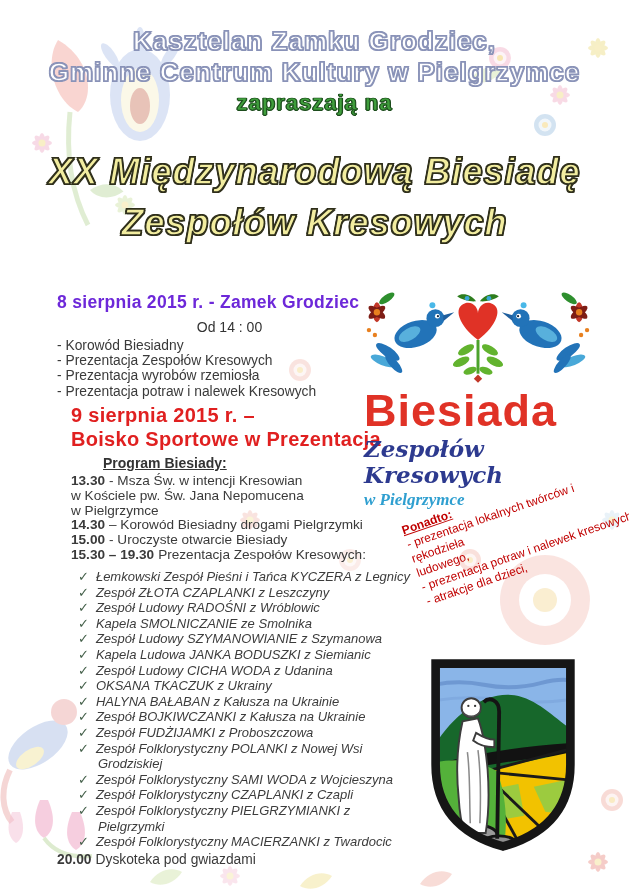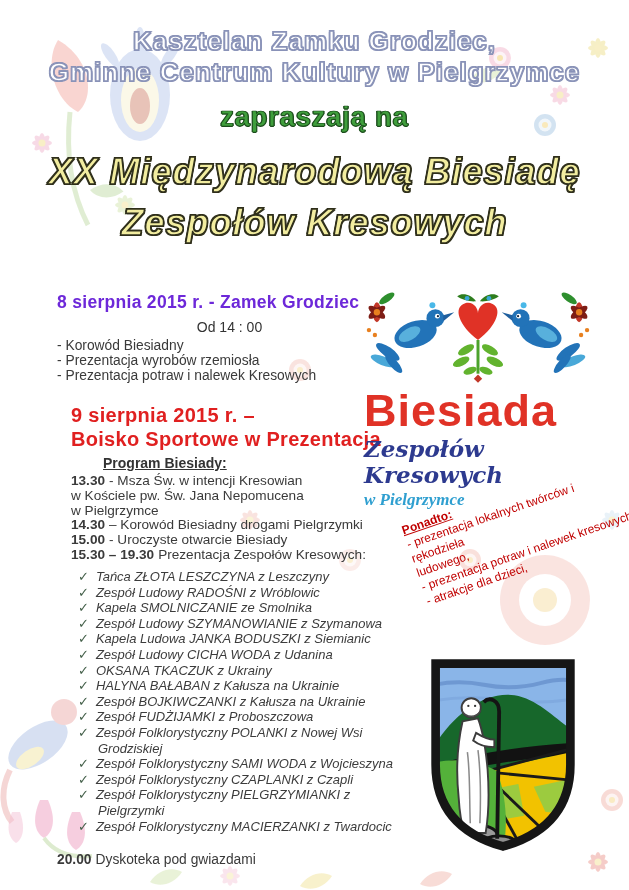--- a/index.html
+++ b/index.html
@@ -12,21 +12,21 @@
   .layer{position:absolute;z-index:1;}
 
   
   .header{top:26px;left:0;right:0;text-align:center;}
   .org-line{
     font-size:26px;font-weight:bold;line-height:31px;letter-spacing:1px;
     color:#ffffff;-webkit-text-stroke:1.4px #8a93b8;
     text-shadow:-1px -1px 0 #8a93b8,1px -1px 0 #8a93b8,-1px 1px 0 #8a93b8,1px 1px 0 #8a93b8;
   }
   .invite{
-    font-size:27px;font-weight:bold;margin-top:14px;letter-spacing:1px;
+    font-size:22px;font-weight:bold;margin-top:2px;letter-spacing:1px;
     color:#3f9e3c;-webkit-text-stroke:0.6px #1d4d1d;
     text-shadow:-1px 0 0 #1d4d1d,1px 0 0 #1d4d1d,0 1px 0 #1d4d1d;
   }
   
   .title{top:146px;left:0;right:0;text-align:center;}
   .title-line{
     font-size:36px;font-weight:bold;font-style:italic;line-height:51px;letter-spacing:1px;
     color:#f2eda0;-webkit-text-stroke:1.4px #2f2f1b;
     text-shadow:-1px -1px 0 #2f2f1b,1px -1px 0 #2f2f1b,-1px 1px 0 #2f2f1b,1px 1px 0 #2f2f1b;
   }
@@ -172,20 +172,21 @@
     <div class="title-line">Zespołów Kresowych</div>
   </div>
 
   <div class="layer day1">
     <div class="h-blue">8 sierpnia 2015 r. - Zamek Grodziec</div>
     <div class="start-time">Od 14 : 00</div>
     <div>
 
         <div class="dash-line">- Korowód Biesiadny</div>
 
+        <div class="dash-line">- Prezentacja Zespołów Kresowych</div>
 
         <div class="dash-line">- Prezentacja wyrobów rzemiosła</div>
 
         <div class="dash-line">- Prezentacja potraw i nalewek Kresowych</div>
       </div>
   </div>
 
   <div class="layer day2">
     <div class="h-red">9 sierpnia 2015 r. –</div>
     <div class="h-red">Boisko Sportowe w Prezentacja</div>
@@ -201,22 +202,23 @@
         <div class="sched-line"><span class="time">14.30</span><span>– Korowód Biesiadny drogami Pielgrzymki</span></div>
 
         <div class="sched-line"><span class="time">15.00</span><span>- Uroczyste otwarcie Biesiady</span></div>
 
         <div class="sched-line"><span class="time">15.30 – 19.30</span><span>Prezentacja Zespołów Kresowych:</span></div>
       </div>
   </div>
 
   <div class="layer ensembles">
 
-
-      <div class="ensemble"><span class="check">✓</span><span class="ens-text">Tańca ZŁOTA LESZCZYNA z Leszczyny</span></div>
+      <div class="ensemble"><span class="check">✓</span><span class="ens-text">Łemkowski Zespół Pieśni i Tańca KYCZERA z Legnicy</span></div>
+
+      <div class="ensemble"><span class="check">✓</span><span class="ens-text">Zespół ZŁOTA CZAPLANKI z Leszczyny</span></div>
 
       <div class="ensemble"><span class="check">✓</span><span class="ens-text">Zespół Ludowy RADOŚNI z Wróblowic</span></div>
 
       <div class="ensemble"><span class="check">✓</span><span class="ens-text">Kapela SMOLNICZANIE ze Smolnika</span></div>
 
       <div class="ensemble"><span class="check">✓</span><span class="ens-text">Zespół Ludowy SZYMANOWIANIE z Szymanowa</span></div>
 
       <div class="ensemble"><span class="check">✓</span><span class="ens-text">Kapela Ludowa JANKA BODUSZKI z Siemianic</span></div>
 
       <div class="ensemble"><span class="check">✓</span><span class="ens-text">Zespół Ludowy CICHA WODA z Udanina</span></div>

